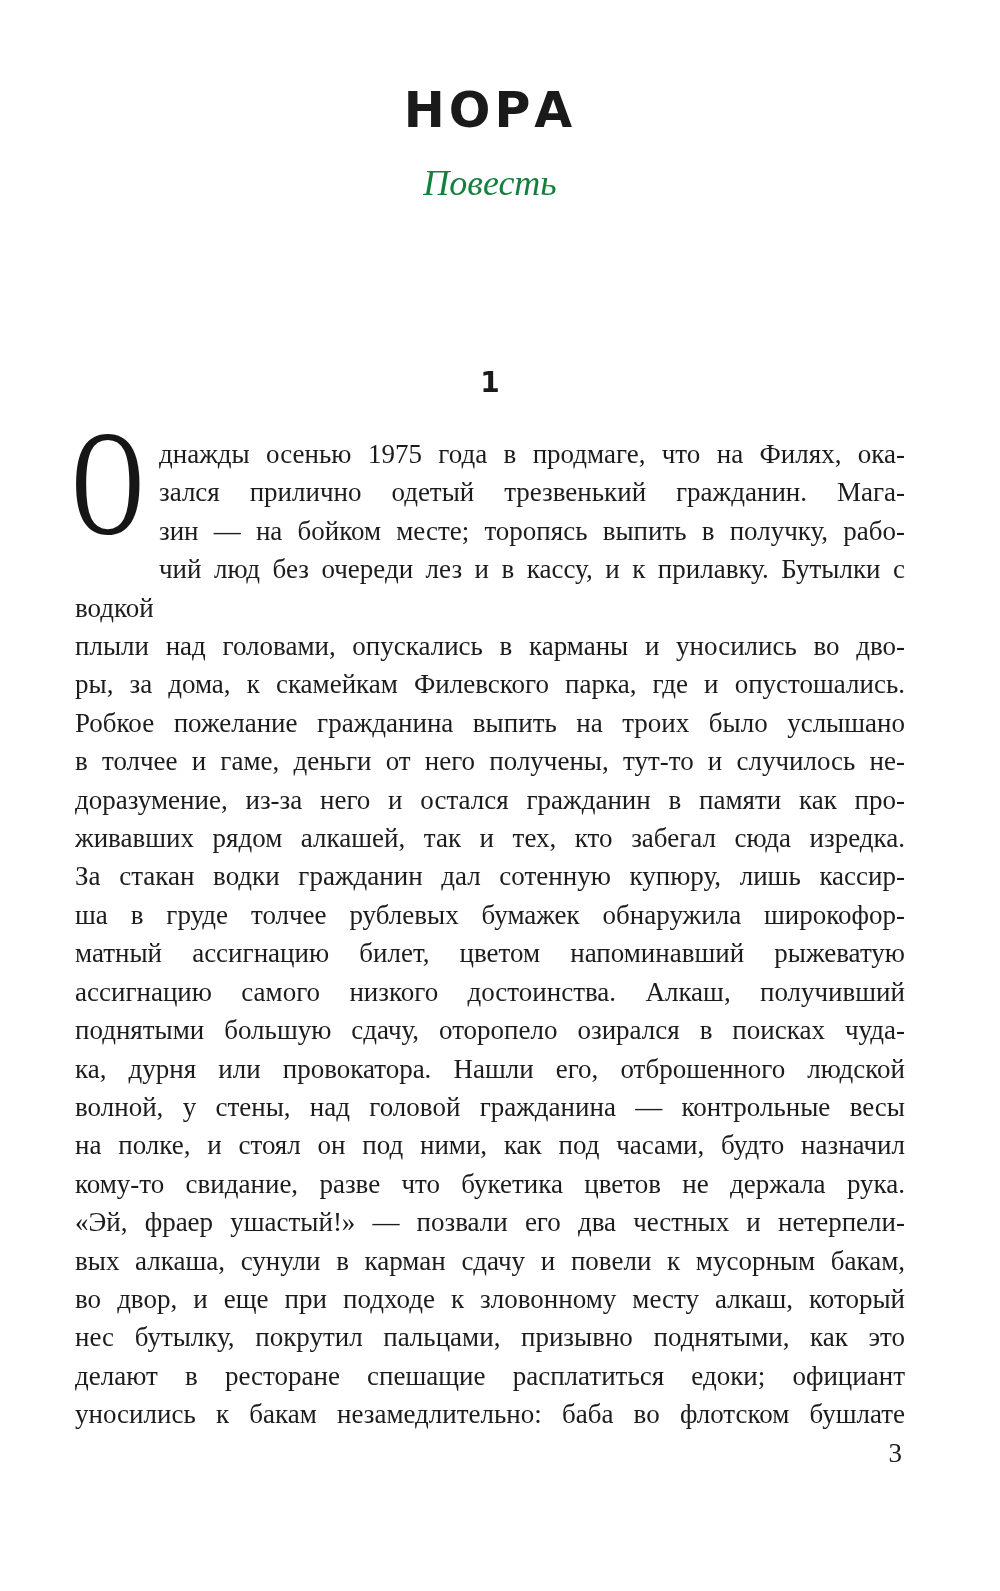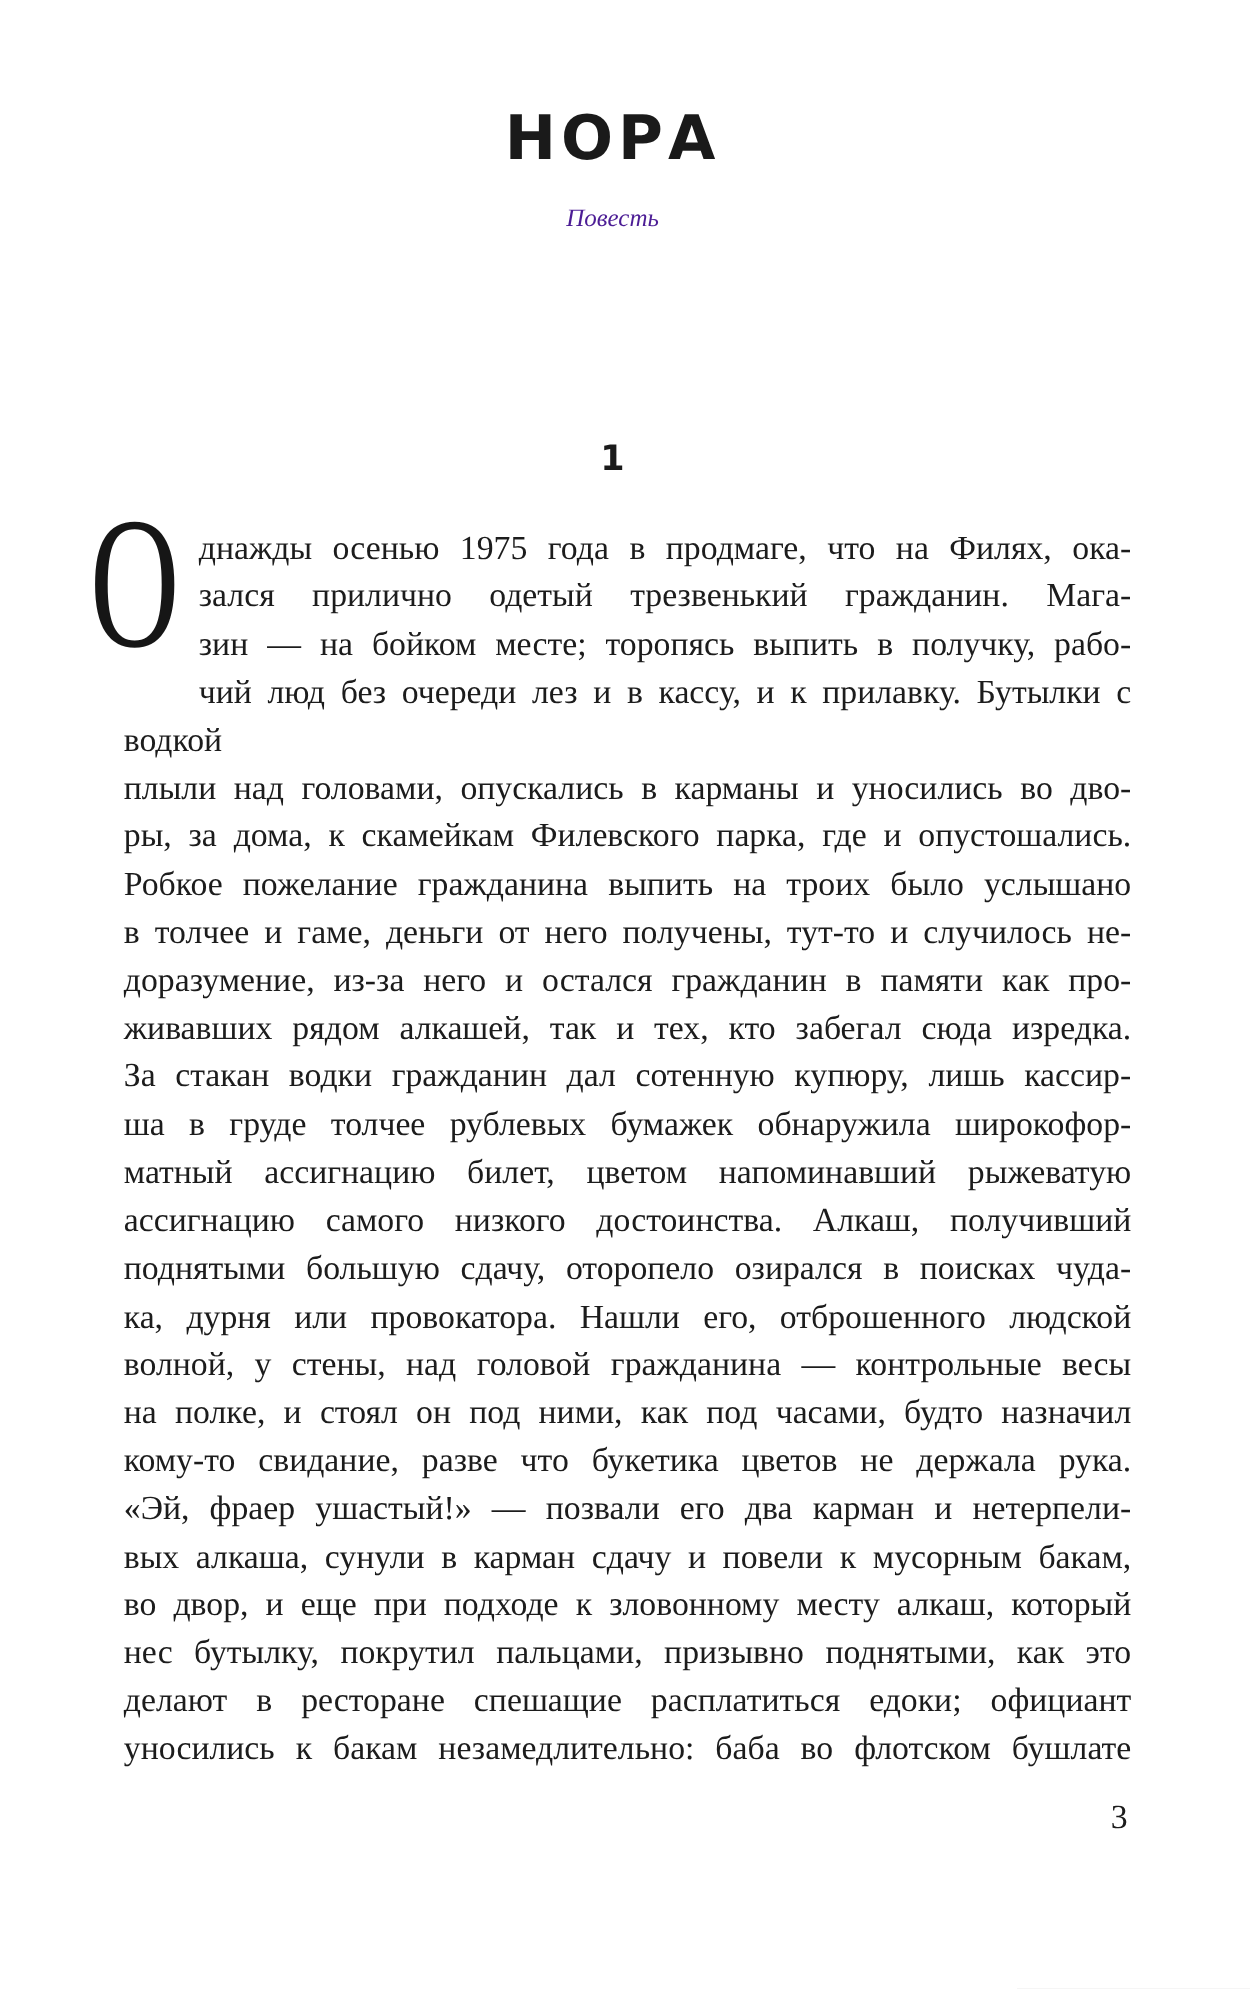--- a/index.html
+++ b/index.html
@@ -28,23 +28,23 @@
     font-size: 49px;
     line-height: 1;
     letter-spacing: 4px;
     color: #1a1a1a;
   }
   .subtitle {
     margin-top: 30px;
     text-align: center;
     font-family: "Liberation Serif", serif;
     font-style: italic;
-    font-size: 20px;
+    font-size: 36px;
     line-height: 1;
-    color: #4c1d95;
+    color: #15803d;
   }
   .chapter-number {
     margin-top: 168px;
     text-align: center;
     font-family: "DejaVu Sans", sans-serif;
     font-weight: bold;
     font-size: 28px;
     line-height: 1;
     color: #1a1a1a;
   }
@@ -69,21 +69,20 @@
     line-height: 1;
     transform: scaleX(0.66);
     transform-origin: 0 0;
     color: #161616;
   }
   .line {
     text-align: justify;
     text-align-last: justify;
     text-justify: inter-word;
     white-space: normal;
-    margin-left: 24px;
   }
   .line-last {
     text-align-last: left;
   }
   .page-number {
     position: absolute;
     top: 1438px;
     right: 98px;
     font-family: "Liberation Serif", serif;
     font-size: 27px;
@@ -115,21 +114,21 @@
           <div class="line">живавших рядом алкашей, так и тех, кто забегал сюда изредка.</div>
           <div class="line">За стакан водки гражданин дал сотенную купюру, лишь кассир-</div>
           <div class="line">ша в груде толчее рублевых бумажек обнаружила широкофор-</div>
           <div class="line">матный ассигнацию билет, цветом напоминавший рыжеватую</div>
           <div class="line">ассигнацию самого низкого достоинства. Алкаш, получивший</div>
           <div class="line">поднятыми большую сдачу, оторопело озирался в поисках чуда-</div>
           <div class="line">ка, дурня или провокатора. Нашли его, отброшенного людской</div>
           <div class="line">волной, у стены, над головой гражданина — контрольные весы</div>
           <div class="line">на полке, и стоял он под ними, как под часами, будто назначил</div>
           <div class="line">кому-то свидание, разве что букетика цветов не держала рука.</div>
-          <div class="line">«Эй, фраер ушастый!» — позвали его два карман и нетерпели-</div>
+          <div class="line">«Эй, фраер ушастый!» — позвали его два честных и нетерпели-</div>
           <div class="line">вых алкаша, сунули в карман сдачу и повели к мусорным бакам,</div>
           <div class="line">во двор, и еще при подходе к зловонному месту алкаш, который</div>
           <div class="line">нес бутылку, покрутил пальцами, призывно поднятыми, как это</div>
           <div class="line">делают в ресторане спешащие расплатиться едоки; официант</div>
           <div class="line">уносились к бакам незамедлительно: баба во флотском бушлате</div>
         </div>
     </div>
   </div>
   <div class="page-number">3</div>
 </div>

